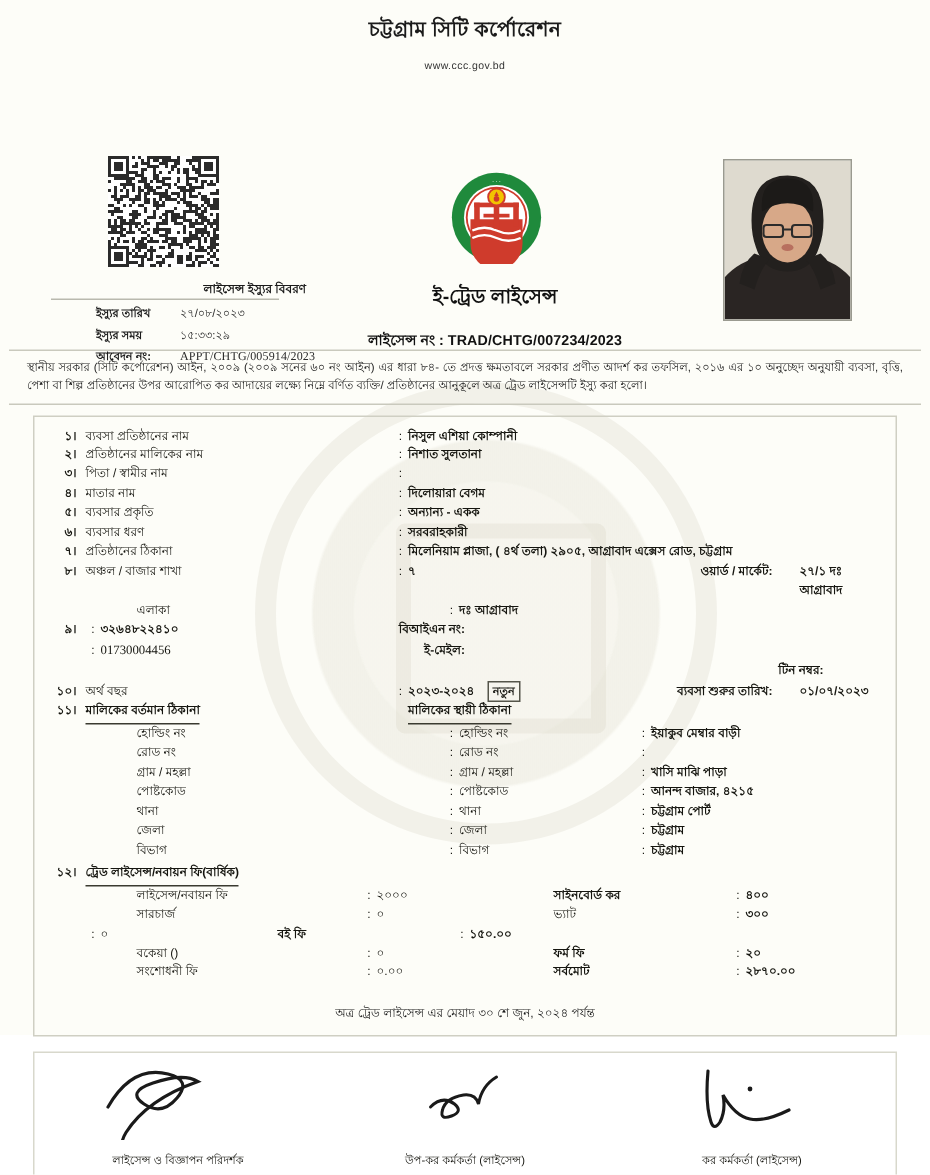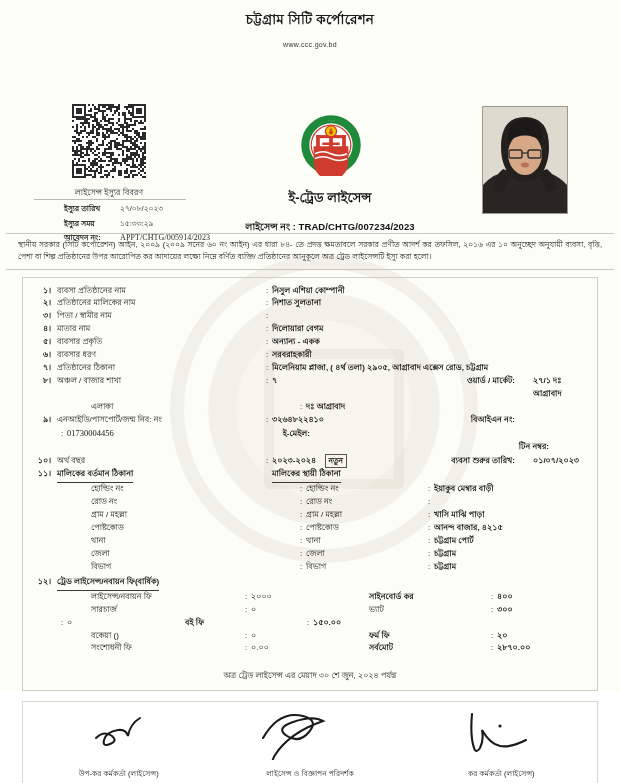--- a/index.html
+++ b/index.html
@@ -36,22 +36,22 @@
   }
   .hdr-url{
     text-align:center;font-size:7px;color:#333;margin-top:9px;letter-spacing:.3px;
   }
   .hdr-zone{position:relative;height:185px;}
 
   
   .qr-wrap{position:absolute;left:72px;top:56px;width:74px;height:74px;}
   .qr{width:74px;height:74px;display:block;}
   .qr-cap{
-    position:absolute;left:14px;top:138px;width:190px;text-align:center;
-    font-size:8px;font-weight:normal;color:#1b1b1b;
+    position:absolute;left:14px;top:138px;width:190px;text-align:right;
+    font-size:8px;font-weight:bold;color:#1b1b1b;
   }
   .qr-rule{position:absolute;left:34px;top:151px;width:152px;height:1px;background:#b9b9ae;}
   .issue-tbl{position:absolute;left:38px;top:155px;font-size:7.5px;color:#1b1b1b;}
   .issue-row{display:flex;align-items:baseline;margin-bottom:2.5px;}
   .issue-lbl{width:56px;font-weight:bold;padding-left:26px;}
   .issue-val{color:#2a2a2a;font-size:7.5px;}
   .issue-val.mono{font-family:"Liberation Serif","DejaVu Serif",serif;font-size:8px;letter-spacing:.1px;}
 
   
   .seal{position:absolute;left:300px;top:66px;width:62px;height:62px;}
@@ -874,21 +874,20 @@
       </div>
       <div class="r">
         <span class="num"></span>
         <span class="lbl col-l sub">এলাকা</span>
         <span class="sep">:</span>
         <span class="val">দঃ আগ্রাবাদ</span>
       </div>
 
       <div class="r">
         <span class="num">৯।</span>
-        <span class="lbl col-l">এনআইডি/পাসপোর্ট/জন্ম নিব: নং</span>
         <span class="sep">:</span>
         <span class="val" style="flex:none;width:125px;">৩২৬৪৮২২৪১০</span>
         <span class="rlbl" style="width:118px;">বিআইএন নং:</span>
         <span class="rsep"></span>
         <span class="rval"></span>
       </div>
       <div class="r">
         <span class="num"></span>
         <span class="sep">:</span>
         <span class="val num-en" style="flex:none;width:125px;">01730004456</span>
@@ -1033,32 +1032,32 @@
         <span class="val">২৮৭০.০০</span>
       </div>
 
       <div class="validity">অত্র ট্রেড লাইসেন্স এর মেয়াদ ৩০ শে জুন, ২০২৪ পর্যন্ত</div>
     </div>
 
     <div class="sig-frame">
       <div class="sig-cell">
         <div class="sig-ink">
           <svg width="150" height="56" viewBox="0 0 150 56">
+            <path d="M28 34 q16 -28 40 -22 q16 4 6 16 q-10 12 -22 4 q-12 -8 6 -14 q20 -7 30 -1 q-34 12 -48 34 q-6 10 2 12" fill="none" stroke="#1a1a1a" stroke-width="2.1" stroke-linecap="round"></path>
+          </svg>
+        </div>
+        <div class="sig-cap">লাইসেন্স ও বিজ্ঞাপন পরিদর্শক</div>
+      </div>
+      <div class="sig-cell">
+        <div class="sig-ink">
+          <svg width="150" height="56" viewBox="0 0 150 56">
             <path d="M52 34 q8 -8 16 -2 q6 5 -2 8 q-8 3 -6 -4 q2 -8 14 -10 q8 -1 10 6 q2 -12 12 -18" fill="none" stroke="#1a1a1a" stroke-width="2" stroke-linecap="round"></path>
           </svg>
         </div>
         <div class="sig-cap">উপ-কর কর্মকর্তা (লাইসেন্স)</div>
-      </div>
-      <div class="sig-cell">
-        <div class="sig-ink">
-          <svg width="150" height="56" viewBox="0 0 150 56">
-            <path d="M28 34 q16 -28 40 -22 q16 4 6 16 q-10 12 -22 4 q-12 -8 6 -14 q20 -7 30 -1 q-34 12 -48 34 q-6 10 2 12" fill="none" stroke="#1a1a1a" stroke-width="2.1" stroke-linecap="round"></path>
-          </svg>
-        </div>
-        <div class="sig-cap">লাইসেন্স ও বিজ্ঞাপন পরিদর্শক</div>
       </div>
       <div class="sig-cell">
         <div class="sig-ink">
           <svg width="150" height="56" viewBox="0 0 150 56">
             <path d="M46 10 q-2 22 2 34 q2 6 6 0 q4 -8 2 -18 q8 14 18 16 q10 2 26 -6" fill="none" stroke="#1a1a1a" stroke-width="2.1" stroke-linecap="round"></path>
             <circle cx="74" cy="22" r="1.6" fill="#1a1a1a"></circle>
           </svg>
         </div>
         <div class="sig-cap">কর কর্মকর্তা (লাইসেন্স)</div>
       </div>

